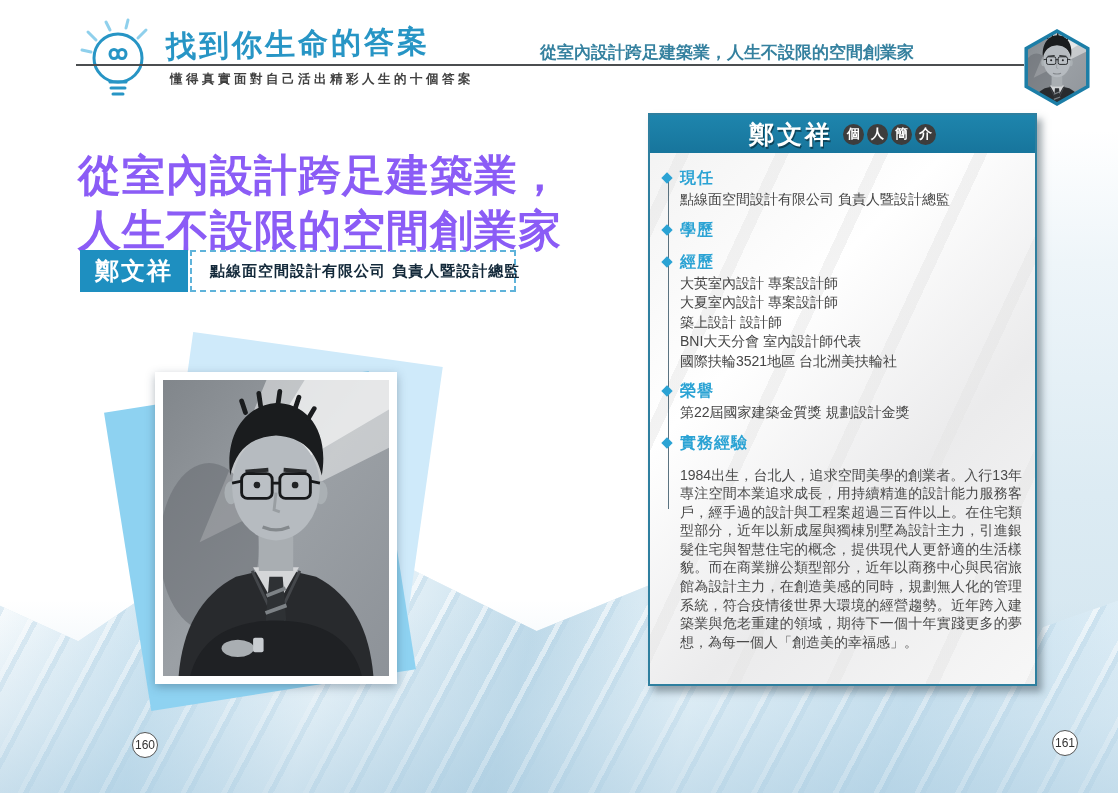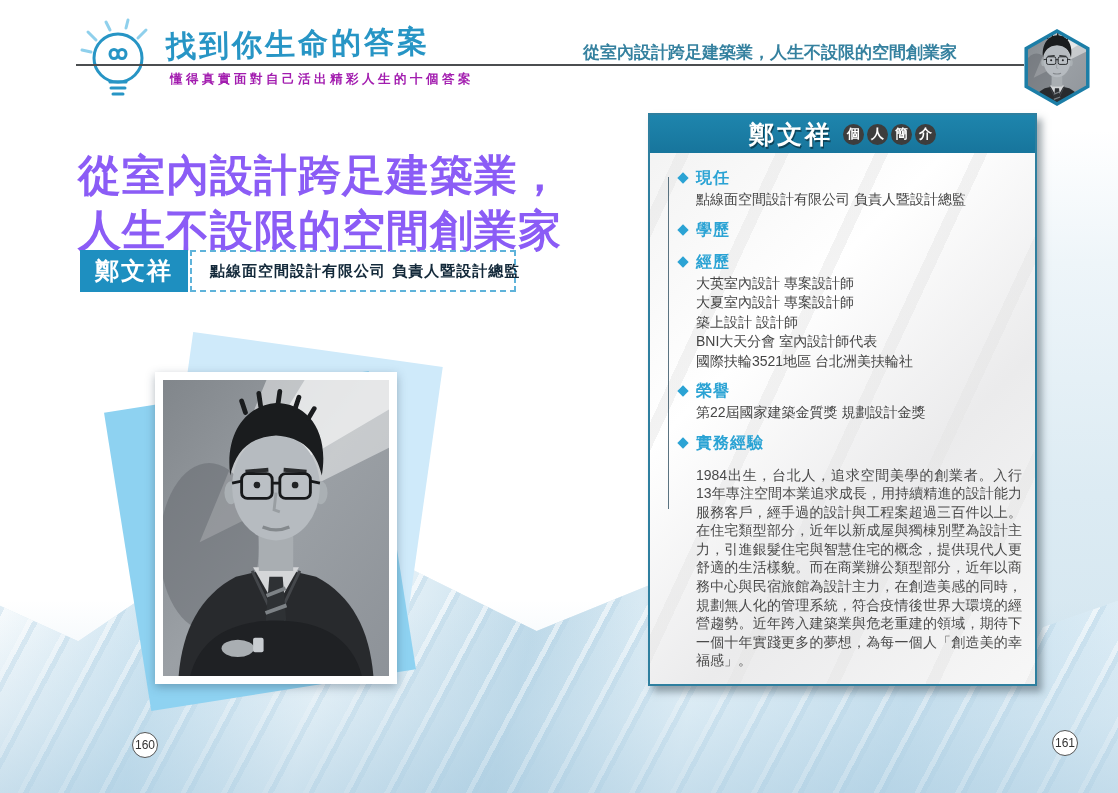--- a/index.html
+++ b/index.html
@@ -30,25 +30,25 @@
   }
 
   
   .logo-bulb{left:68px;top:14px;width:98px;height:98px;}
   .logo-title{
     left:166px;top:24px;font-size:30px;font-weight:800;color:#2795c5;
     letter-spacing:3px;transform:rotate(-1.2deg);white-space:nowrap;
   }
   .head-rule{left:76px;top:64px;width:948px;height:2px;background:#4b4e50;}
   .logo-subtitle{
-    left:170px;top:71px;font-size:12.5px;font-weight:700;color:#a21caf;
+    left:170px;top:71px;font-size:12.5px;font-weight:700;color:#404040;
     letter-spacing:3.5px;white-space:nowrap;
   }
   .running-head{
-    left:540px;top:41px;width:460px;text-align:center;
+    left:540px;top:41px;width:460px;text-align:left;
     font-size:17px;font-weight:600;color:#35819f;white-space:nowrap;
   }
   .hex-portrait{left:1022px;top:28px;width:70px;height:79px;}
 
   
   .main-title{
     left:78px;top:148px;font-size:43px;font-weight:900;color:#8b5cf6;
     line-height:55px;letter-spacing:1px;white-space:nowrap;
   }
   .name-row{left:80px;top:250px;height:42px;display:flex;align-items:stretch;}
@@ -85,21 +85,21 @@
   }
   .profile-header .pname{
     color:#ffffff;font-size:25px;font-weight:900;letter-spacing:3px;
     text-shadow:1px 2px 0 rgba(0,0,0,.45);
   }
   .badge{display:flex;gap:3px;}
   .badge span{
     width:21px;height:21px;border-radius:50%;background:#3d3d3d;color:#ffffff;
     font-size:13px;font-weight:700;display:flex;align-items:center;justify-content:center;
   }
-  .pbody{position:relative;padding:14px 13px 0 16px;}
+  .pbody{position:relative;padding:14px 13px 0 0;}
   .pline{position:absolute;left:17.5px;top:24px;width:1px;height:332px;background:#3e5b6b;opacity:.85;}
   .psec{position:relative;padding-left:30px;margin-bottom:10px;}
   .bullet{
     position:absolute;left:13px;top:7px;width:8px;height:8px;background:#2ba3d4;
     transform:rotate(45deg);
   }
   .psec-title{font-size:16px;font-weight:800;color:#2ba3d4;line-height:22px;letter-spacing:1px;}
   .psec-item{font-size:14px;color:#454545;line-height:18.5px;margin-top:1px;white-space:nowrap;}
   .psec-para{font-size:14px;color:#4a4a4a;line-height:18.6px;text-align:justify;margin-top:12px;}
 

